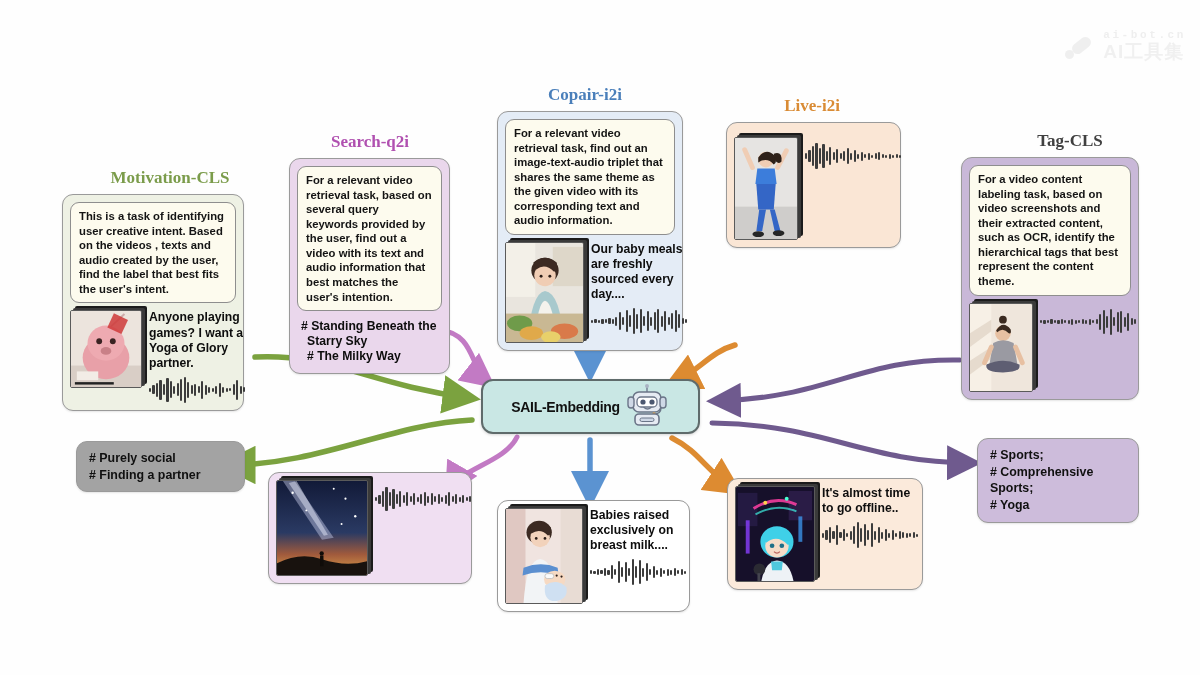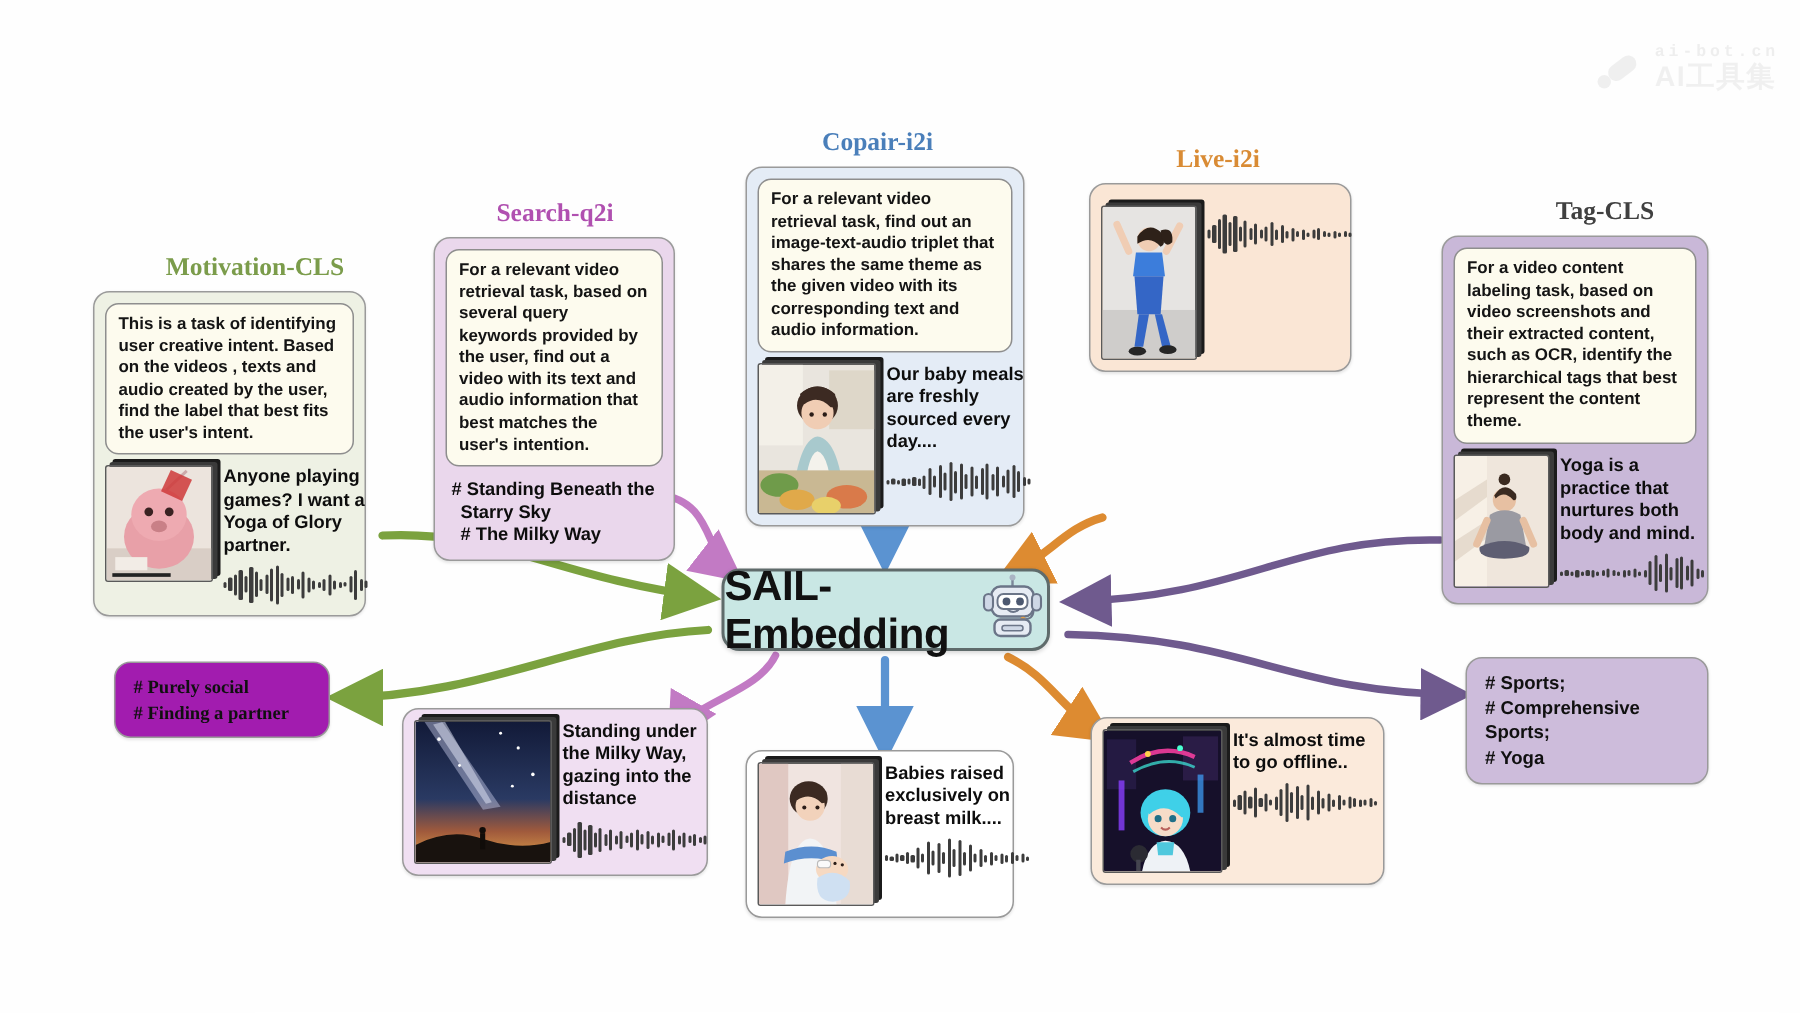--- a/index.html
+++ b/index.html
@@ -134,21 +134,21 @@
     width: 219px; height: 55px;
     background: #c9e7e4;
     border: 2px solid #5f6b6b;
     border-radius: 12px;
     display: flex; align-items: center; justify-content: center;
     gap: 4px;
     z-index: 5;
     box-shadow: 0 1px 3px rgba(0,0,0,.16);
   }
   .center-label {
-    font-size: 28px; font-weight: bold; color: #111; letter-spacing: -0.3px;
+    font-size: 14px; font-weight: bold; color: #111; letter-spacing: -0.3px;
   }
 
   
   .art { width: 100%; height: 100%; display:block; }
 </style>
 </head>
 <body>
 
 <div id="stage">
 
@@ -408,21 +408,20 @@
             <path d="M27 27 q7 -11 15 -1 q1 5 -2 4 q-6 -7 -12 -1 z" fill="#3a2a20"></path>
             <circle cx="34" cy="16" r="4" fill="#3a2a20"></circle>
             <path d="M24 40 q10 -6 21 0 l4 22 h-29 z" fill="#9a9aa2"></path>
             <path d="M17 62 q17 -8 34 0 q2 8 -17 8 q-19 0 -17 -8 z" fill="#5e5e72"></path>
             <path d="M22 44 l-7 16" stroke="#e7c0a2" stroke-width="5" stroke-linecap="round"></path>
             <path d="M47 44 l7 16" stroke="#e7c0a2" stroke-width="5" stroke-linecap="round"></path>
           </svg>
         </div>
       </div>
       <div style="flex:1;">
-        <div class="sample-caption">Yoga is a practice that nurtures both body and mind.</div>
         <div class="wave">
             <i style="height: 3px;"></i>
             <i style="height: 4px;"></i>
             <i style="height: 3px;"></i>
             <i style="height: 5px;"></i>
             <i style="height: 3px;"></i>
             <i style="height: 4px;"></i>
             <i style="height: 5px;"></i>
             <i style="height: 3px;"></i>
             <i style="height: 4px;"></i>
@@ -464,21 +463,21 @@
         <rect x="4" y="15" width="6" height="11" rx="3" fill="#cfd8e6" stroke="#6b7588" stroke-width="1.4"></rect>
         <rect x="36" y="15" width="6" height="11" rx="3" fill="#cfd8e6" stroke="#6b7588" stroke-width="1.4"></rect>
         <path d="M37 26 q0 6 -7 6" stroke="#6b7588" stroke-width="1.3" fill="none"></path>
         <circle cx="30" cy="32" r="1.8" fill="#e4a04a"></circle>
         <rect x="11" y="32" width="24" height="11" rx="4" fill="#e6ebf3" stroke="#6b7588" stroke-width="1.6"></rect>
         <rect x="16" y="36" width="14" height="3.5" rx="1.7" fill="#cfd8e6" stroke="#6b7588" stroke-width="1"></rect>
       </svg>
     </span>
   </div>
 
-  <div class="chip" style="left:76px; top:441px; width:144px; background:#a21caf; white-space:pre-line;font-family:Liberation Serif, serif;"># Purely social
+  <div class="chip" style="left:76px; top:441px; width:169px; background:#a3a3a3; white-space:pre-line;"># Purely social
 # Finding a partner</div>
 
   <div class="panel" style="left:268px; top:472px; width:204px; background:#f0dff2;">
     <div class="sample" style="margin-top:0;">
       <div class="thumb-stack">
         <div class="sh"></div>
           <div class="sh2"></div>
         <div class="thumb" style="width:92px;height:96px;">
           <svg class="art" viewBox="0 0 92 96" preserveAspectRatio="none">
             <defs>
@@ -498,21 +497,20 @@
             <circle cx="80" cy="36" r="1.2" fill="#fff"></circle>
             <circle cx="30" cy="30" r="1" fill="#fff"></circle>
             <circle cx="66" cy="44" r="1" fill="#fff"></circle>
             <path d="M0 84 q24 -12 46 -4 q24 8 46 2 V96 H0 z" fill="#18120e"></path>
             <rect x="44" y="76" width="3.5" height="11" fill="#100c09"></rect>
             <circle cx="45.7" cy="74" r="2.2" fill="#100c09"></circle>
           </svg>
         </div>
       </div>
       <div style="flex:1;">
-        <div class="sample-caption">Standing under the Milky Way, gazing into the distance</div>
         <div class="wave">
             <i style="height: 4px;"></i>
             <i style="height: 9px;"></i>
             <i style="height: 16px;"></i>
             <i style="height: 24px;"></i>
             <i style="height: 14px;"></i>
             <i style="height: 20px;"></i>
             <i style="height: 10px;"></i>
             <i style="height: 16px;"></i>
             <i style="height: 8px;"></i>
@@ -533,21 +531,21 @@
             <i style="height: 10px;"></i>
             <i style="height: 5px;"></i>
             <i style="height: 8px;"></i>
             <i style="height: 4px;"></i>
             <i style="height: 6px;"></i>
           </div>
       </div>
     </div>
   </div>
 
-  <div class="panel" style="left:497px; top:500px; width:179px; background:#ffffff;">
+  <div class="panel" style="left:497px; top:500px; width:193px; background:#ffffff;">
     <div class="sample" style="margin-top:0;">
       <div class="thumb-stack">
         <div class="sh"></div>
           <div class="sh2"></div>
         <div class="thumb" style="width:78px;height:96px;">
           <svg class="art" viewBox="0 0 78 96" preserveAspectRatio="none">
             <rect width="78" height="96" fill="#f0e4e0"></rect>
             <rect x="0" y="0" width="20" height="96" fill="#e0c8c2"></rect>
             <rect x="56" y="0" width="22" height="96" fill="#e8dcd4"></rect>
             <ellipse cx="34" cy="24" rx="13" ry="12" fill="#3c2a22"></ellipse>

